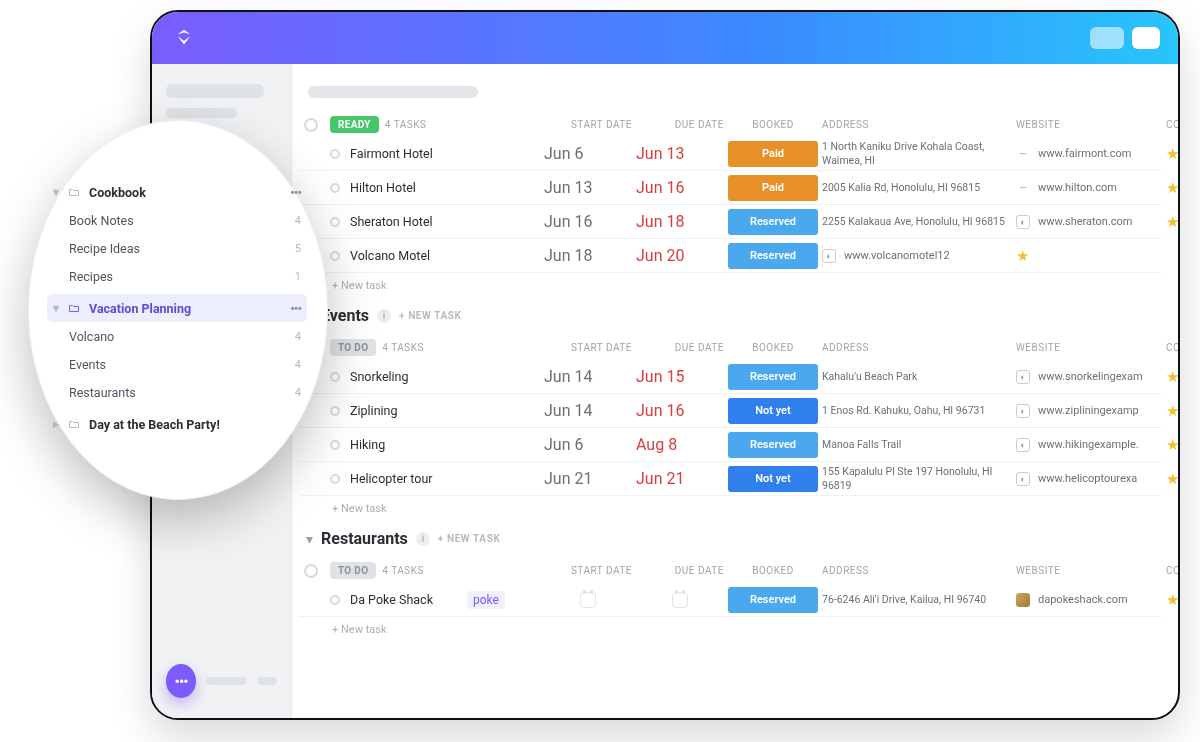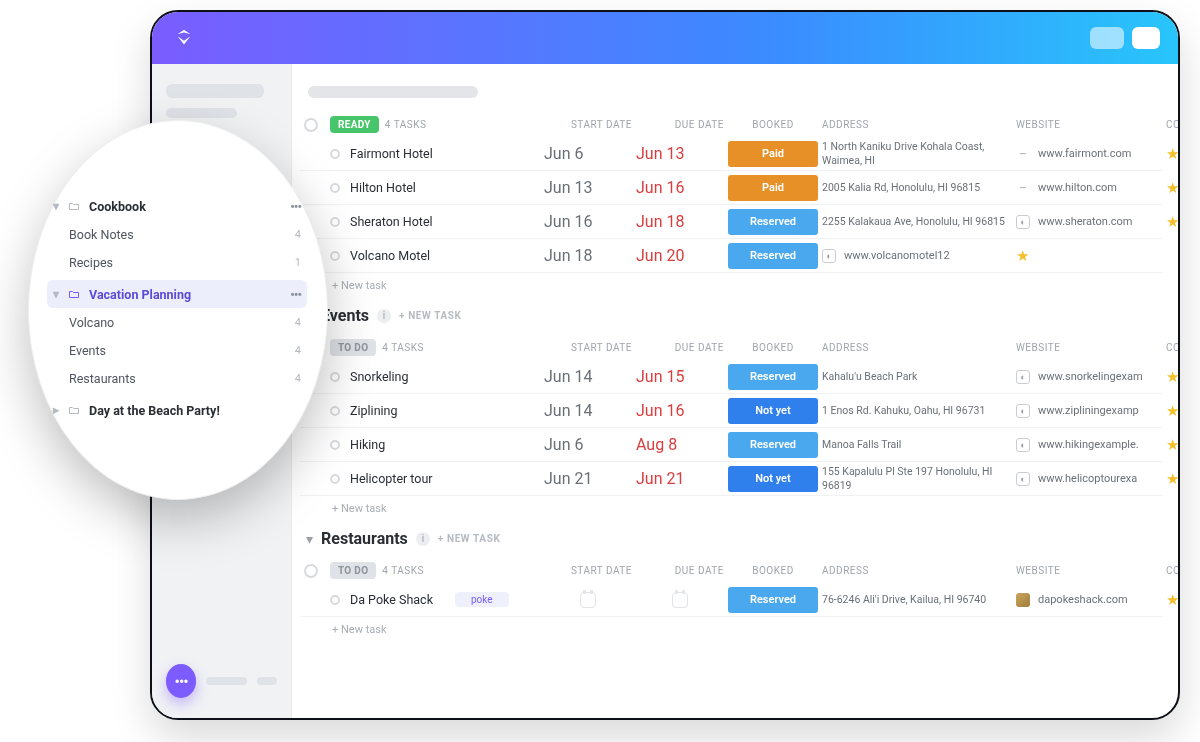--- a/index.html
+++ b/index.html
@@ -84,21 +84,21 @@
   .favicon{width:14px;height:14px;border-radius:3px;flex:0 0 14px;display:flex;align-items:center;justify-content:center;font-size:9px}
   .fav-globe{border:1px solid #c9ccd1;color:#9aa0a8}
   .fav-dash{color:#b9bdc3;font-weight:800}
   .fav-img{background:linear-gradient(135deg,#caa65f,#a07c3a)}
   .stars{display:flex;gap:2px;justify-self:start}
   .star{font-size:15px;color:var(--star-off)}
   .star.on{color:var(--star)}
 
   .newtask{padding:6px 0 0 0}
   .newtask .link{font-size:11px;color:#a9aeb5;cursor:pointer;margin-left:2px}
-  .tag{font-size:10px;background:#eef0fb;color:#7a5cff;border-radius:4px;padding:2px 16px;margin-left:12px}
+  .tag{font-size:12px;background:#eef0fb;color:#7a5cff;border-radius:4px;padding:2px 6px;margin-left:24px}
 
   
   .cal-ph{width:16px;height:16px;border-radius:4px;border:1.5px solid #e2e4e8;position:relative;margin:0 auto}
   .cal-ph::before{content:"";position:absolute;left:2px;top:-3px;width:3px;height:4px;background:#e2e4e8;border-radius:1px}
   .cal-ph::after{content:"";position:absolute;right:2px;top:-3px;width:3px;height:4px;background:#e2e4e8;border-radius:1px}
 
   
   .bubble{position:absolute;left:28px;top:120px;width:300px;height:380px;border-radius:50%;background:#fff;box-shadow:0 20px 50px rgba(0,0,0,.25);display:flex;flex-direction:column;justify-content:center;padding:28px 20px 28px 18px;border:1px solid #eee}
   .bub-group{margin-bottom:4px}
   .bub-row{display:flex;align-items:center;gap:8px;height:28px;font-size:12.5px;color:#505560;border-radius:6px;padding:0 6px;position:relative}
@@ -396,20 +396,24 @@
             </svg>
           </span>
       <span class="name">Cookbook</span>
       <span class="dots">•••</span>
     </div>
       <div class="bub-row child">
         <span class="name">Book Notes</span>
         <span class="count">4</span>
       </div>
       <div class="bub-row child">
+        <span class="name">Recipe Ideas</span>
+        <span class="count">5</span>
+      </div>
+      <div class="bub-row child">
         <span class="name">Recipes</span>
         <span class="count">1</span>
       </div>
       </div>
       <div class="bub-group">
     <div class="bub-row head sel">
       <span class="chev">▾</span>
       <span class="icon">
             <svg viewBox="0 0 24 24">
               <path d="M3 7h6l2 2h10v10H3z" stroke="#7a5cff" fill="none" stroke-width="2"></path>

